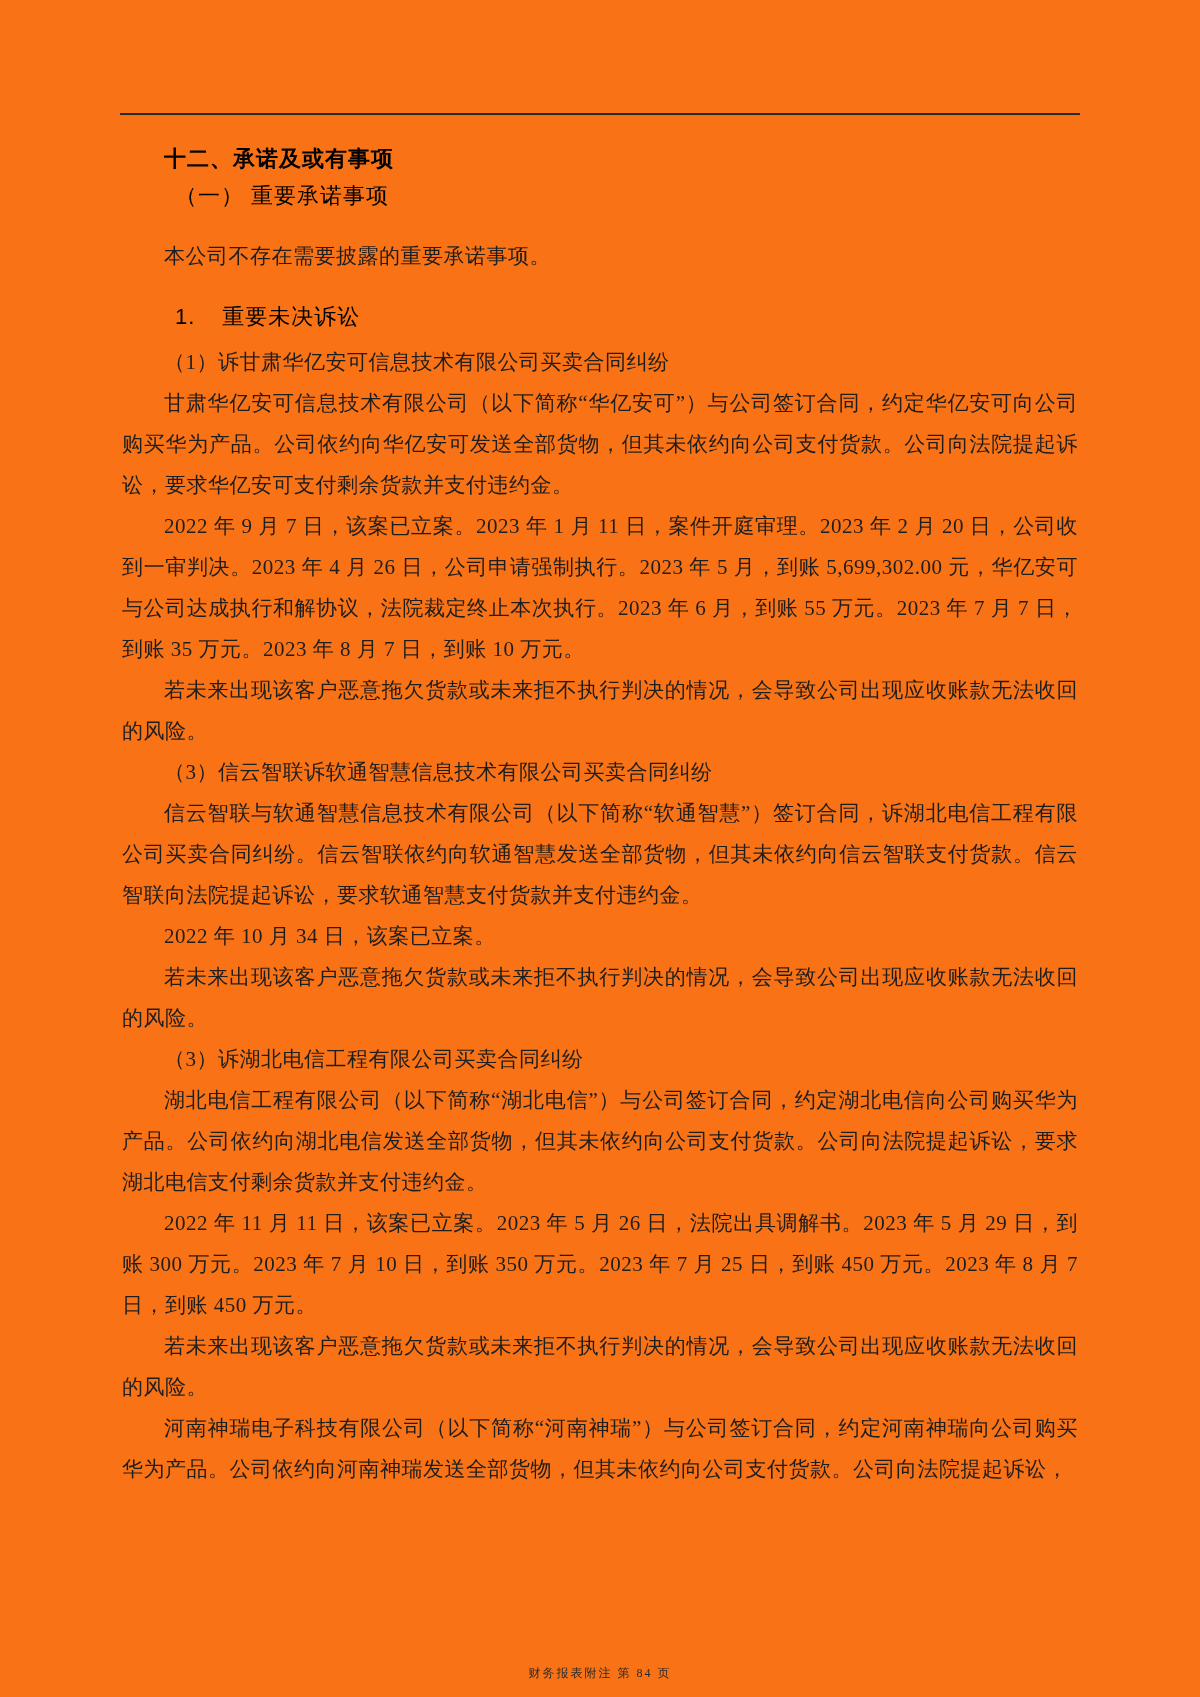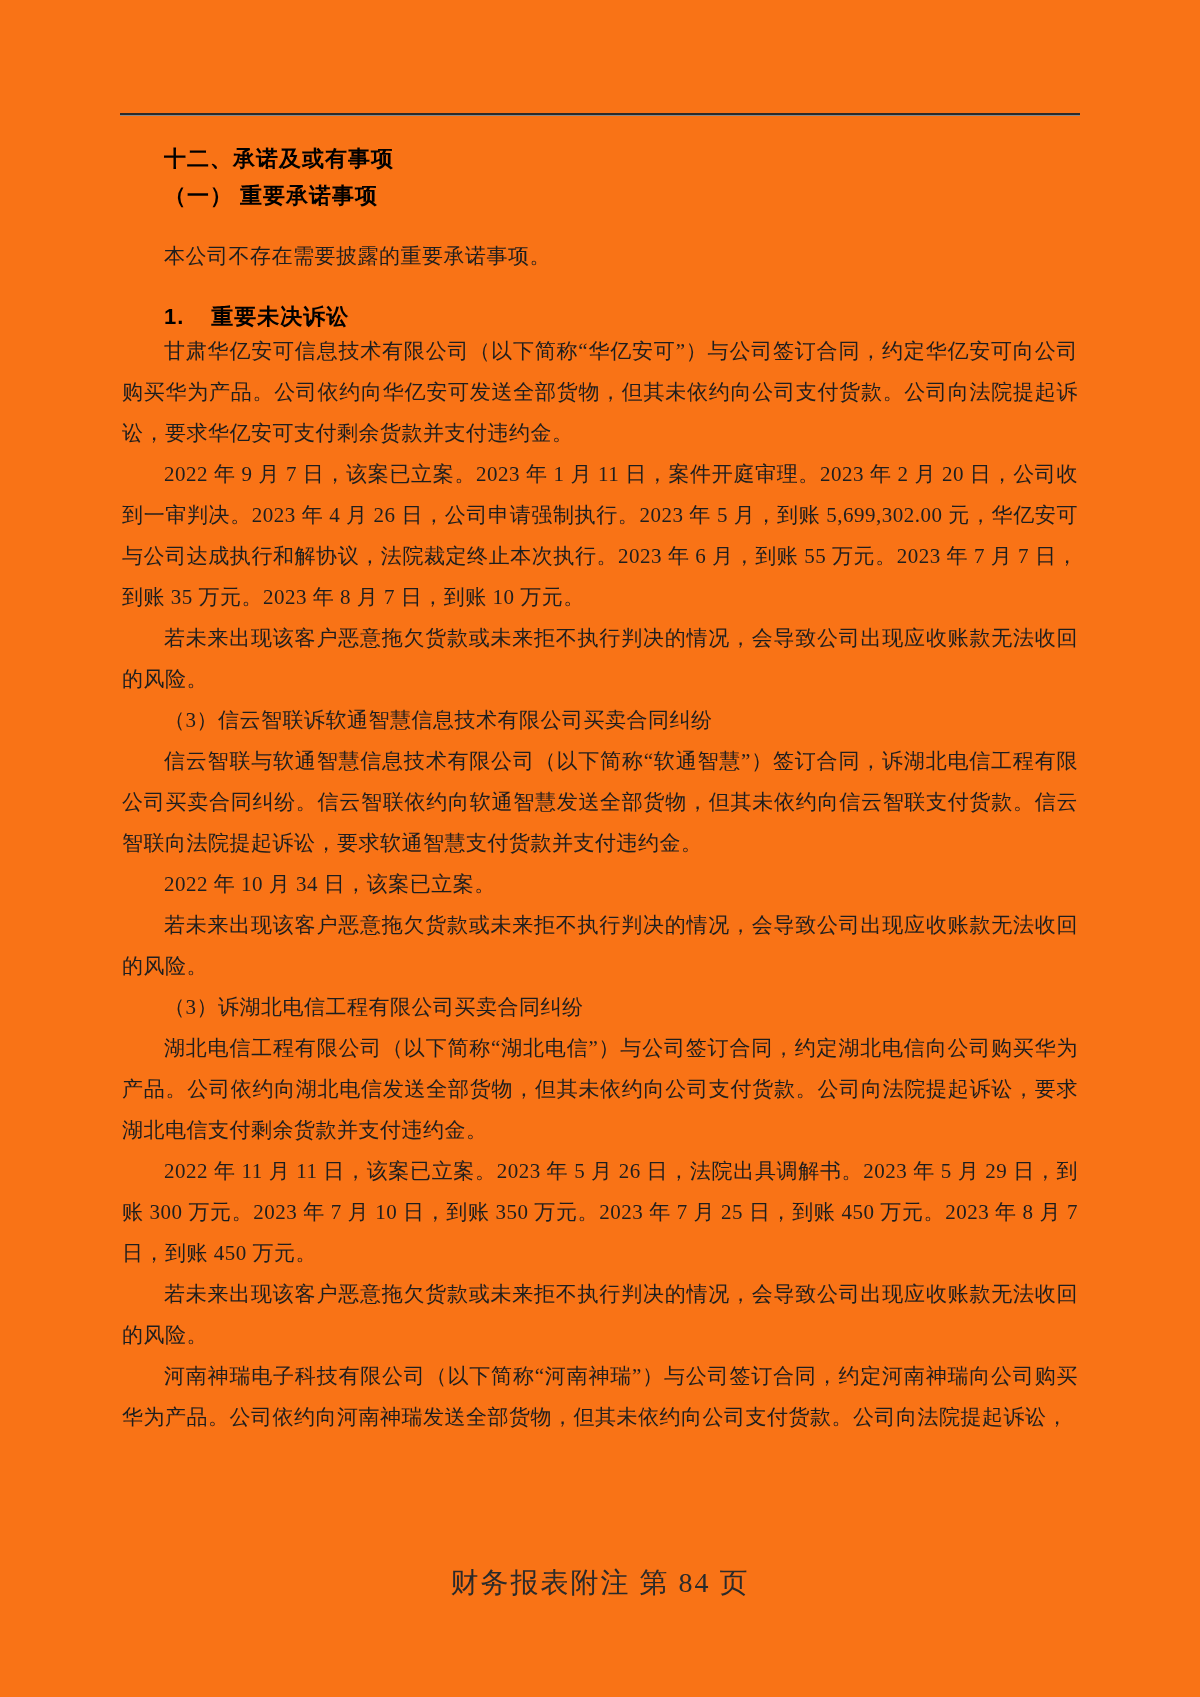--- a/index.html
+++ b/index.html
@@ -37,23 +37,23 @@
     margin: 0;
     font-family: "Liberation Sans", "DejaVu Sans", sans-serif;
     font-weight: bold;
     font-size: 22px;
     line-height: 28px;
     color: #000;
     text-indent: 42px;
     letter-spacing: 1px;
   }
   .h-sub {
-    margin: 0;
+    margin: 11px;
     font-family: "Liberation Sans", "DejaVu Sans", sans-serif;
-    font-weight: bold;
+    font-weight: normal;
     font-size: 22px;
     line-height: 28px;
     color: #000;
     text-indent: 42px;
     letter-spacing: 1px;
   }
   .h-sub-2a { margin-top: 9px; }
   .h-sub-2b { margin-top: 6px; }
   .h-num {
     margin-top: 26px;
@@ -74,25 +74,25 @@
     margin: 0;
     font-size: 21px;
     line-height: 41px;
     text-indent: 42px;
     letter-spacing: 0.5px;
   }
   .case-heading-first { margin-top: 8px; }
   .intro-para { margin-top: 26px; }
   .footer {
     position: absolute;
-    top: 1570px;
+    top: 1660px;
     left: 0;
     width: 100%;
     text-align: center;
-    font-size: 28px;
+    font-size: 12px;
     line-height: 26px;
     color: #2a2a2a;
     letter-spacing: 2px;
   }
 </style>
 </head>
 <body>
 
 <div class="page">
 
@@ -104,20 +104,21 @@
 
     <h2 class="h-sub h-sub-2a">（一） 重要承诺事项</h2>
 
     <p class="para intro-para">本公司不存在需要披露的重要承诺事项。</p>
 
 
     <h3 class="h-sub h-num">
       <span>1.</span><span class="num-label">重要未决诉讼</span>
     </h3>
 
+    <p class="case-heading case-heading-first">（1）诉甘肃华亿安可信息技术有限公司买卖合同纠纷</p>
     <p class="para">甘肃华亿安可信息技术有限公司（以下简称“华亿安可”）与公司签订合同，约定华亿安可向公司购买华为产品。公司依约向华亿安可发送全部货物，但其未依约向公司支付货款。公司向法院提起诉讼，要求华亿安可支付剩余货款并支付违约金。</p>
     <p class="para">2022 年 9 月 7 日，该案已立案。2023 年 1 月 11 日，案件开庭审理。2023 年 2 月 20 日，公司收到一审判决。2023 年 4 月 26 日，公司申请强制执行。2023 年 5 月，到账 5,699,302.00 元，华亿安可与公司达成执行和解协议，法院裁定终止本次执行。2023 年 6 月，到账 55 万元。2023 年 7 月 7 日，到账 35 万元。2023 年 8 月 7 日，到账 10 万元。</p>
     <p class="para">若未来出现该客户恶意拖欠货款或未来拒不执行判决的情况，会导致公司出现应收账款无法收回的风险。</p>
 
     <p class="case-heading">（3）信云智联诉软通智慧信息技术有限公司买卖合同纠纷</p>
     <p class="para">信云智联与软通智慧信息技术有限公司（以下简称“软通智慧”）签订合同，诉湖北电信工程有限公司买卖合同纠纷。信云智联依约向软通智慧发送全部货物，但其未依约向信云智联支付货款。信云智联向法院提起诉讼，要求软通智慧支付货款并支付违约金。</p>
     <p class="para">2022 年 10 月 34 日，该案已立案。</p>
     <p class="para">若未来出现该客户恶意拖欠货款或未来拒不执行判决的情况，会导致公司出现应收账款无法收回的风险。</p>
 
     <p class="case-heading">（3）诉湖北电信工程有限公司买卖合同纠纷</p>

